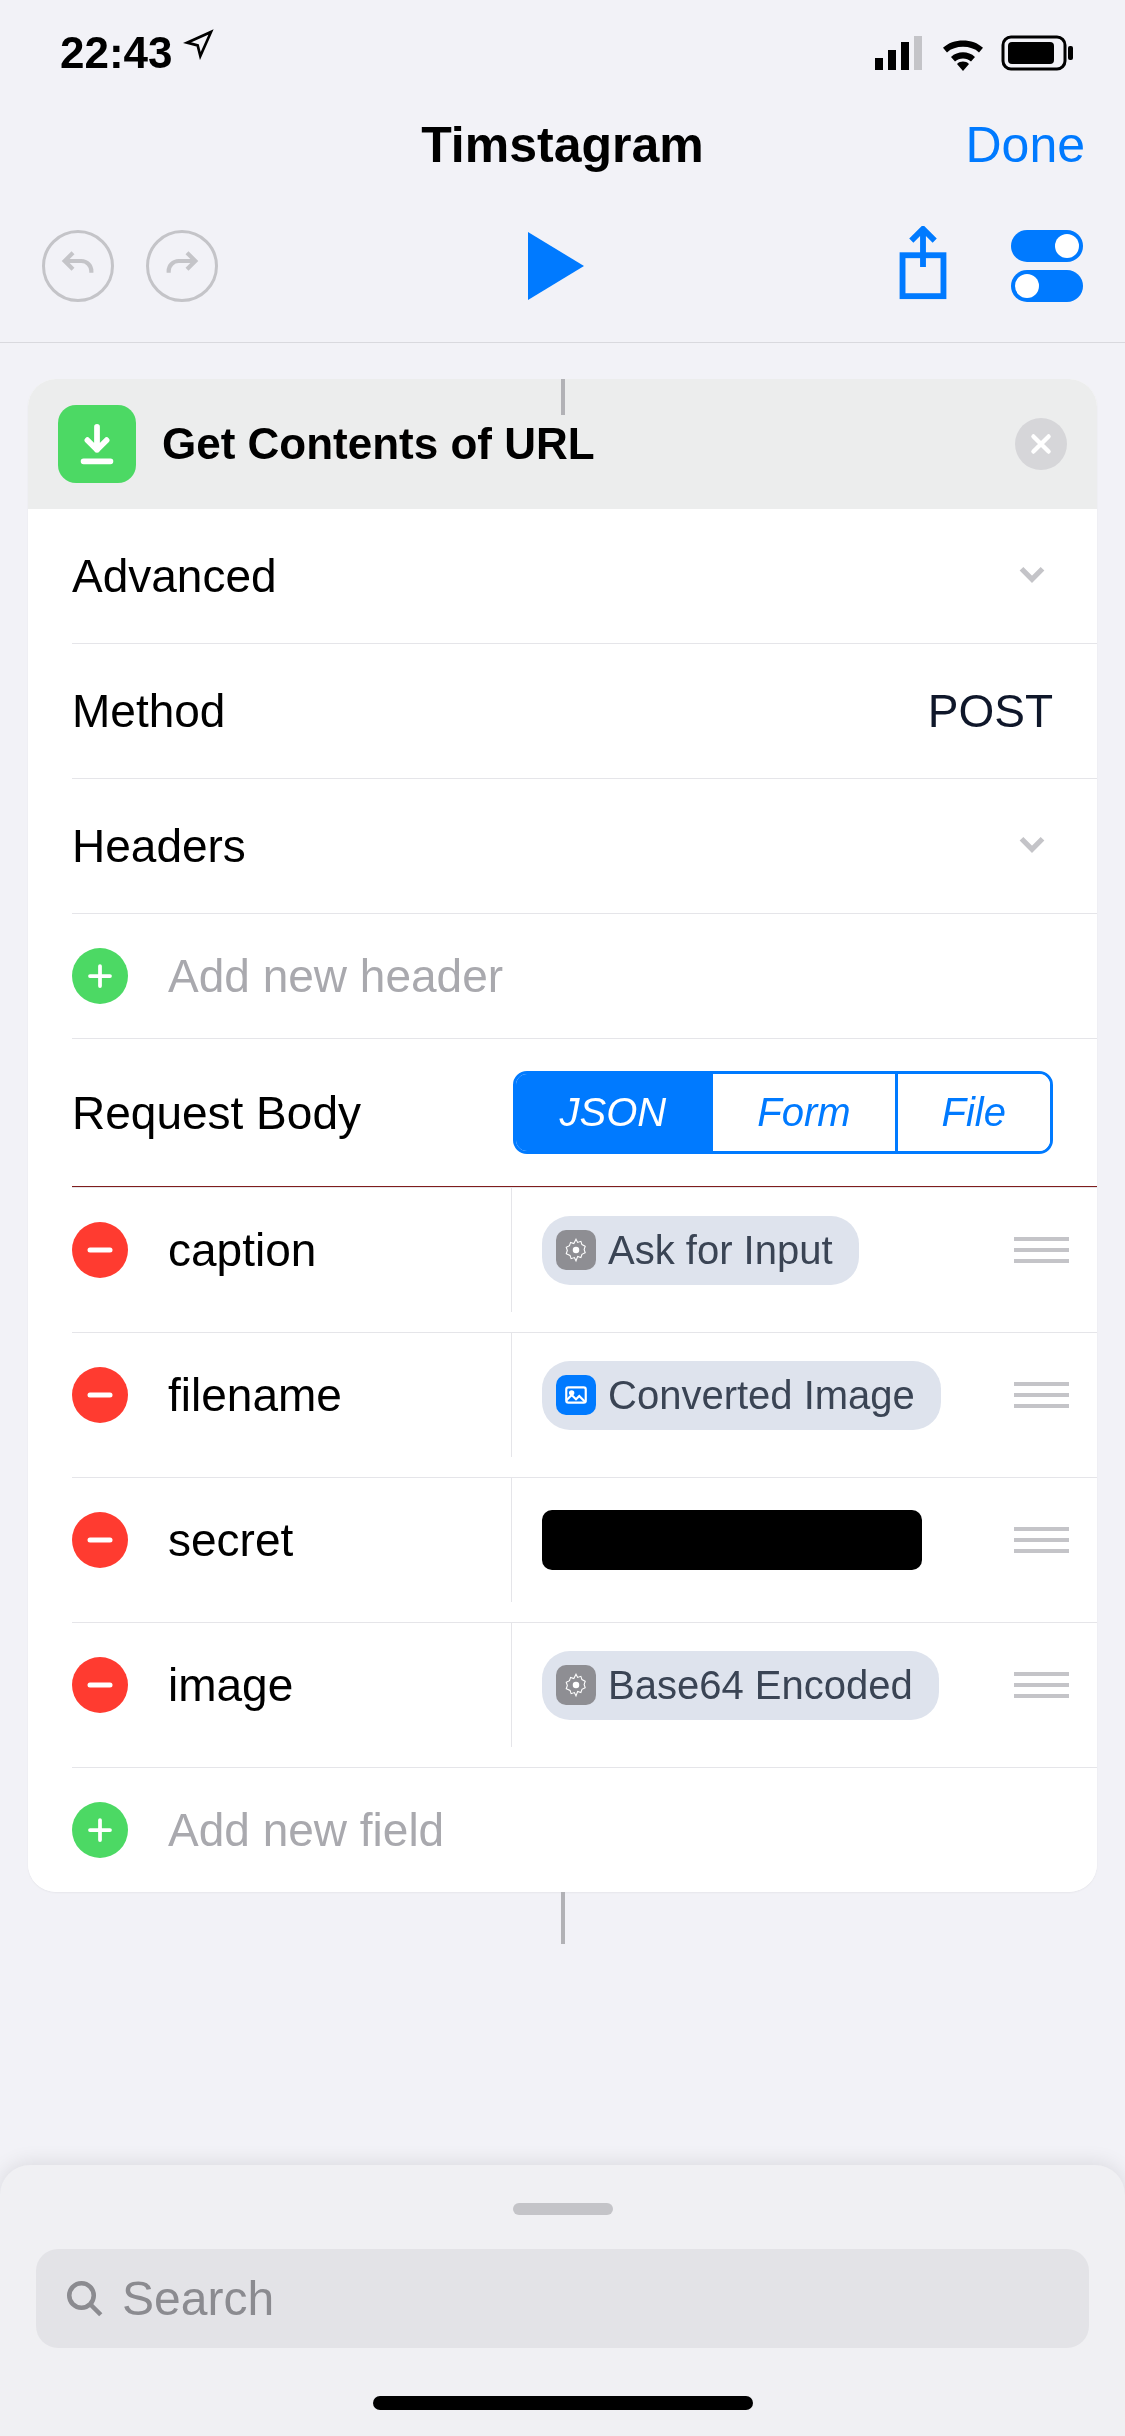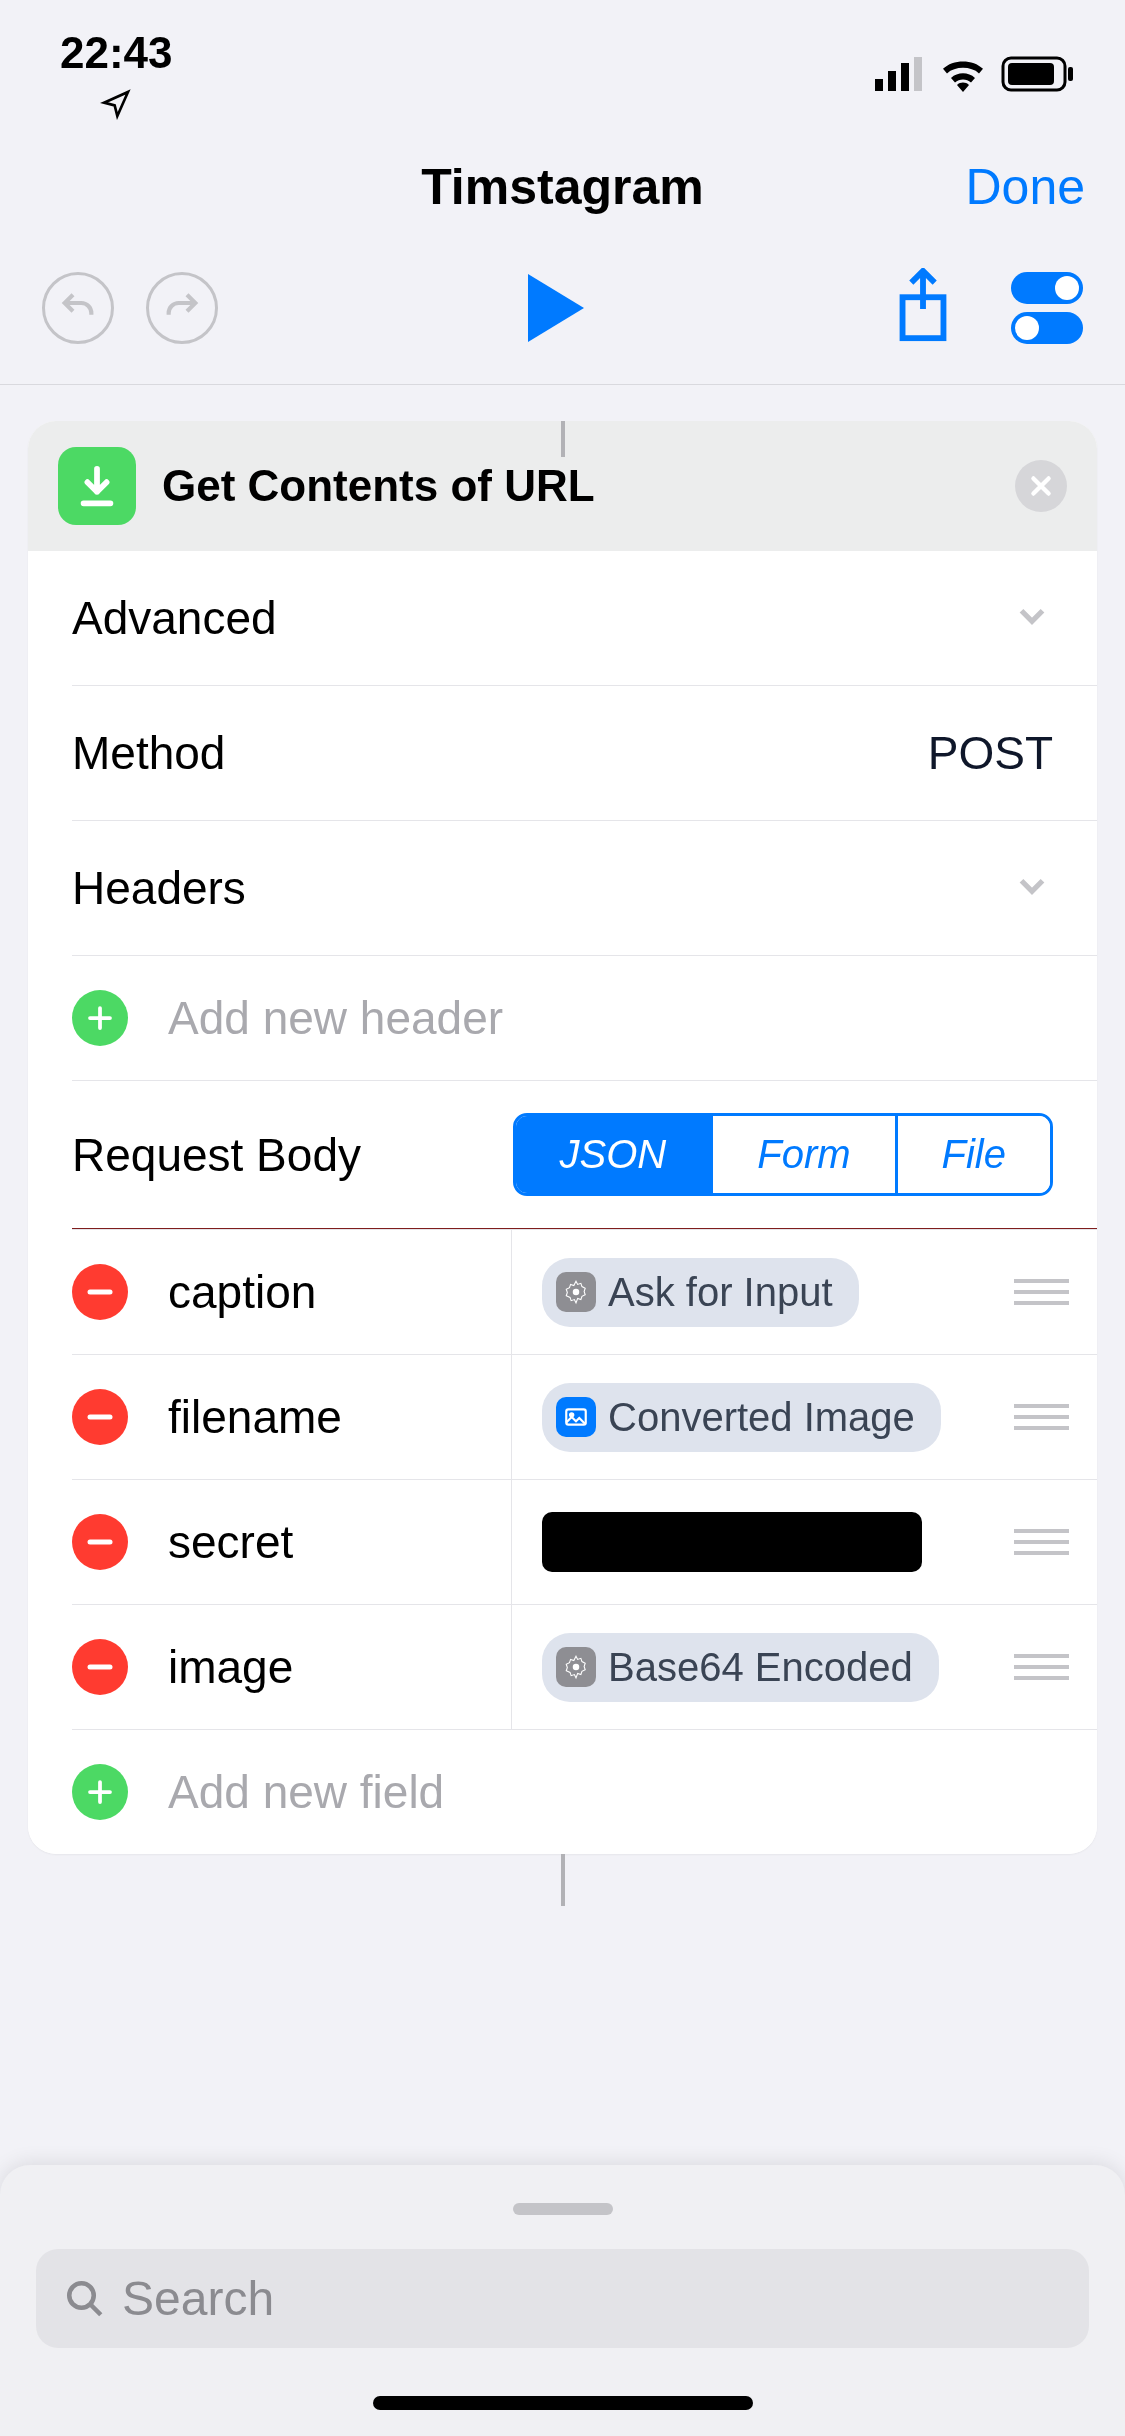--- a/index.html
+++ b/index.html
@@ -12,21 +12,21 @@
       position: relative;
     }
     .status-bar {
       display: flex;
       justify-content: space-between;
       align-items: center;
       padding: 28px 50px 20px 60px;
       background: #f2f2f7;
       font-weight: 600;
     }
-    .status-time { font-size: 44px; display: flex; align-items: center; gap: 10px; flex-direction: column; }
+    .status-time { font-size: 44px; display: flex; align-items: flex-start; gap: 10px; }
     .status-icons { display: flex; align-items: center; gap: 14px; }
     .nav-bar {
       display: flex;
       justify-content: space-between;
       align-items: center;
       padding: 18px 40px 22px 40px;
       background: #f2f2f7;
     }
     .nav-spacer { width: 200px; }
     .nav-title { font-size: 50px; font-weight: 700; text-align: center; flex: 1; }
@@ -111,21 +111,21 @@
     .segmented {
       display: flex; border: 3px solid #007aff; border-radius: 14px; overflow: hidden;
     }
     .seg {
       padding: 16px 44px; font-size: 40px; color: #007aff; background: #fff;
       border-right: 3px solid #007aff;
       font-style: italic;
     }
     .seg:last-child { border-right: none; }
     .seg.active { background: #007aff; color: #fff; }
-    .fields-area { display: flex; flex-direction: column; }
+    .fields-area { display: flex; flex-direction: column; gap: 20px; }
     .field-row {
       display: flex; align-items: stretch;
       border-top: 1px solid #e5e5e9;
     }
     .field-row:first-child { border-top: none; }
     .field-left {
       display: flex; align-items: center; width: 440px;
       padding: 34px 0 34px 0; border-right: 1px solid #e5e5e9;
     }
     .minus-btn {

